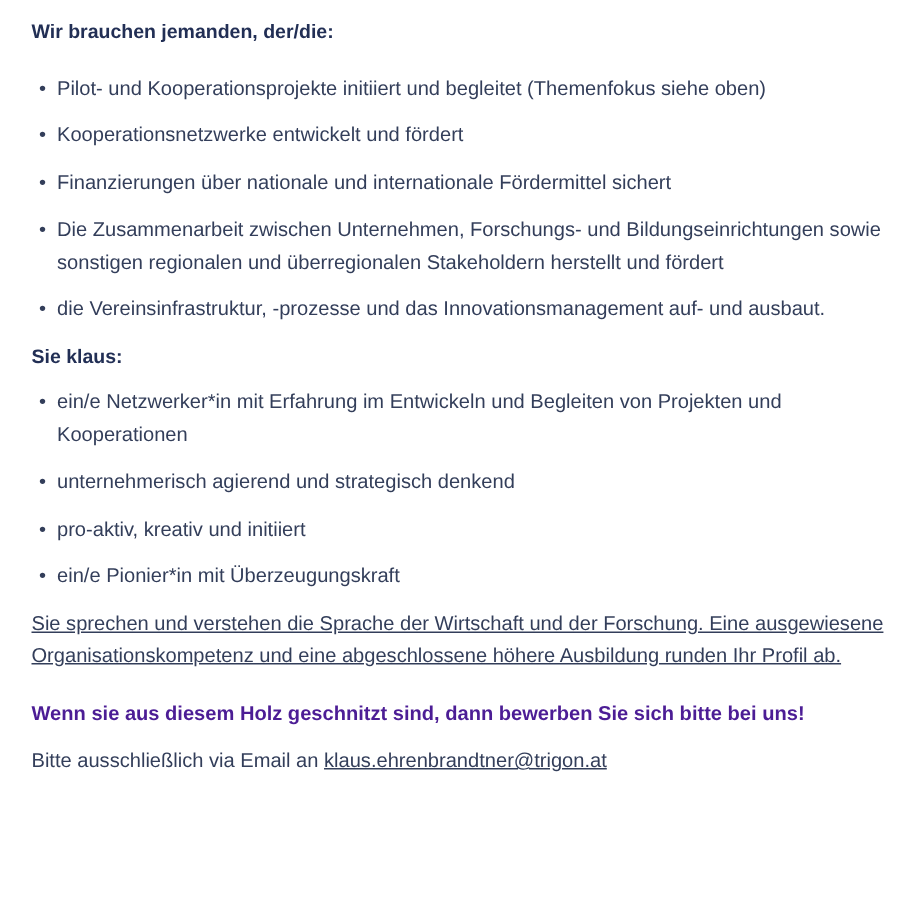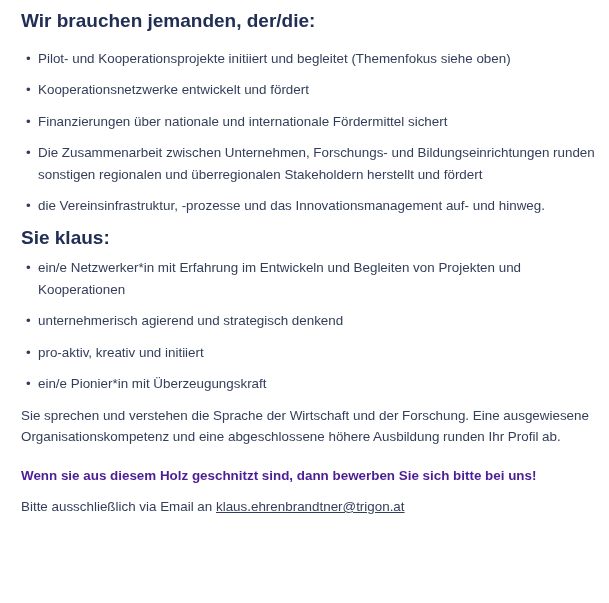--- a/index.html
+++ b/index.html
@@ -18,21 +18,21 @@
   }
   .doc {
     padding: 10px 8px 0 21px;
     box-sizing: border-box;
     width: 609px;
     height: 603px;
   }
   .heading {
     font-weight: bold;
     color: #222f55;
-    font-size: 19px;
+    font-size: 13px;
     line-height: 21.5px;
     margin: 0 0 16px 0;
   }
   .heading.second {
     margin: 0 0 9px 0;
   }
   ul.bullets {
     list-style: none;
     margin: 0;
     padding: 0 0 0 17px;
@@ -43,20 +43,21 @@
   }
   ul.bullets li::before {
     content: "\2022";
     position: absolute;
     left: -12px;
     top: 0;
     color: #333e5a;
   }
   p.body-par {
     margin: 0 0 8px 0;
+    text-decoration: underline;
   }
   p.closing {
     margin: 17px 0 10px 0;
     font-weight: bold;
     color: #4c1d95;
   }
   p.contact {
     margin: 0;
   }
   a.email-link {
@@ -69,22 +70,22 @@
 <body>
 
 <div class="doc">
 
   <div class="heading">Wir brauchen jemanden, der/die:</div>
 
   <ul class="bullets">
     <li>Pilot- und Kooperationsprojekte initiiert und begleitet (Themenfokus siehe oben)</li>
     <li>Kooperationsnetzwerke entwickelt und fördert</li>
     <li>Finanzierungen über nationale und internationale Fördermittel sichert</li>
-    <li>Die Zusammenarbeit zwischen Unternehmen, Forschungs- und Bildungseinrichtungen runden sonstigen regionalen und überregionalen Stakeholdern herstellt und fördert</li>
-    <li>die Vereinsinfrastruktur, -prozesse und das Innovationsmanagement auf- und hinweg.</li>
+    <li>Die Zusammenarbeit zwischen Unternehmen, Forschungs- und Bildungseinrichtungen sowie sonstigen regionalen und überregionalen Stakeholdern herstellt und fördert</li>
+    <li>die Vereinsinfrastruktur, -prozesse und das Innovationsmanagement auf- und ausbaut.</li>
   </ul>
 
   <div class="heading second">Sie klaus:</div>
 
   <ul class="bullets">
     <li>ein/e Netzwerker*in mit Erfahrung im Entwickeln und Begleiten von Projekten und Kooperationen</li>
     <li>unternehmerisch agierend und strategisch denkend</li>
     <li>pro-aktiv, kreativ und initiiert</li>
     <li>ein/e Pionier*in mit Überzeugungskraft</li>
   </ul>

